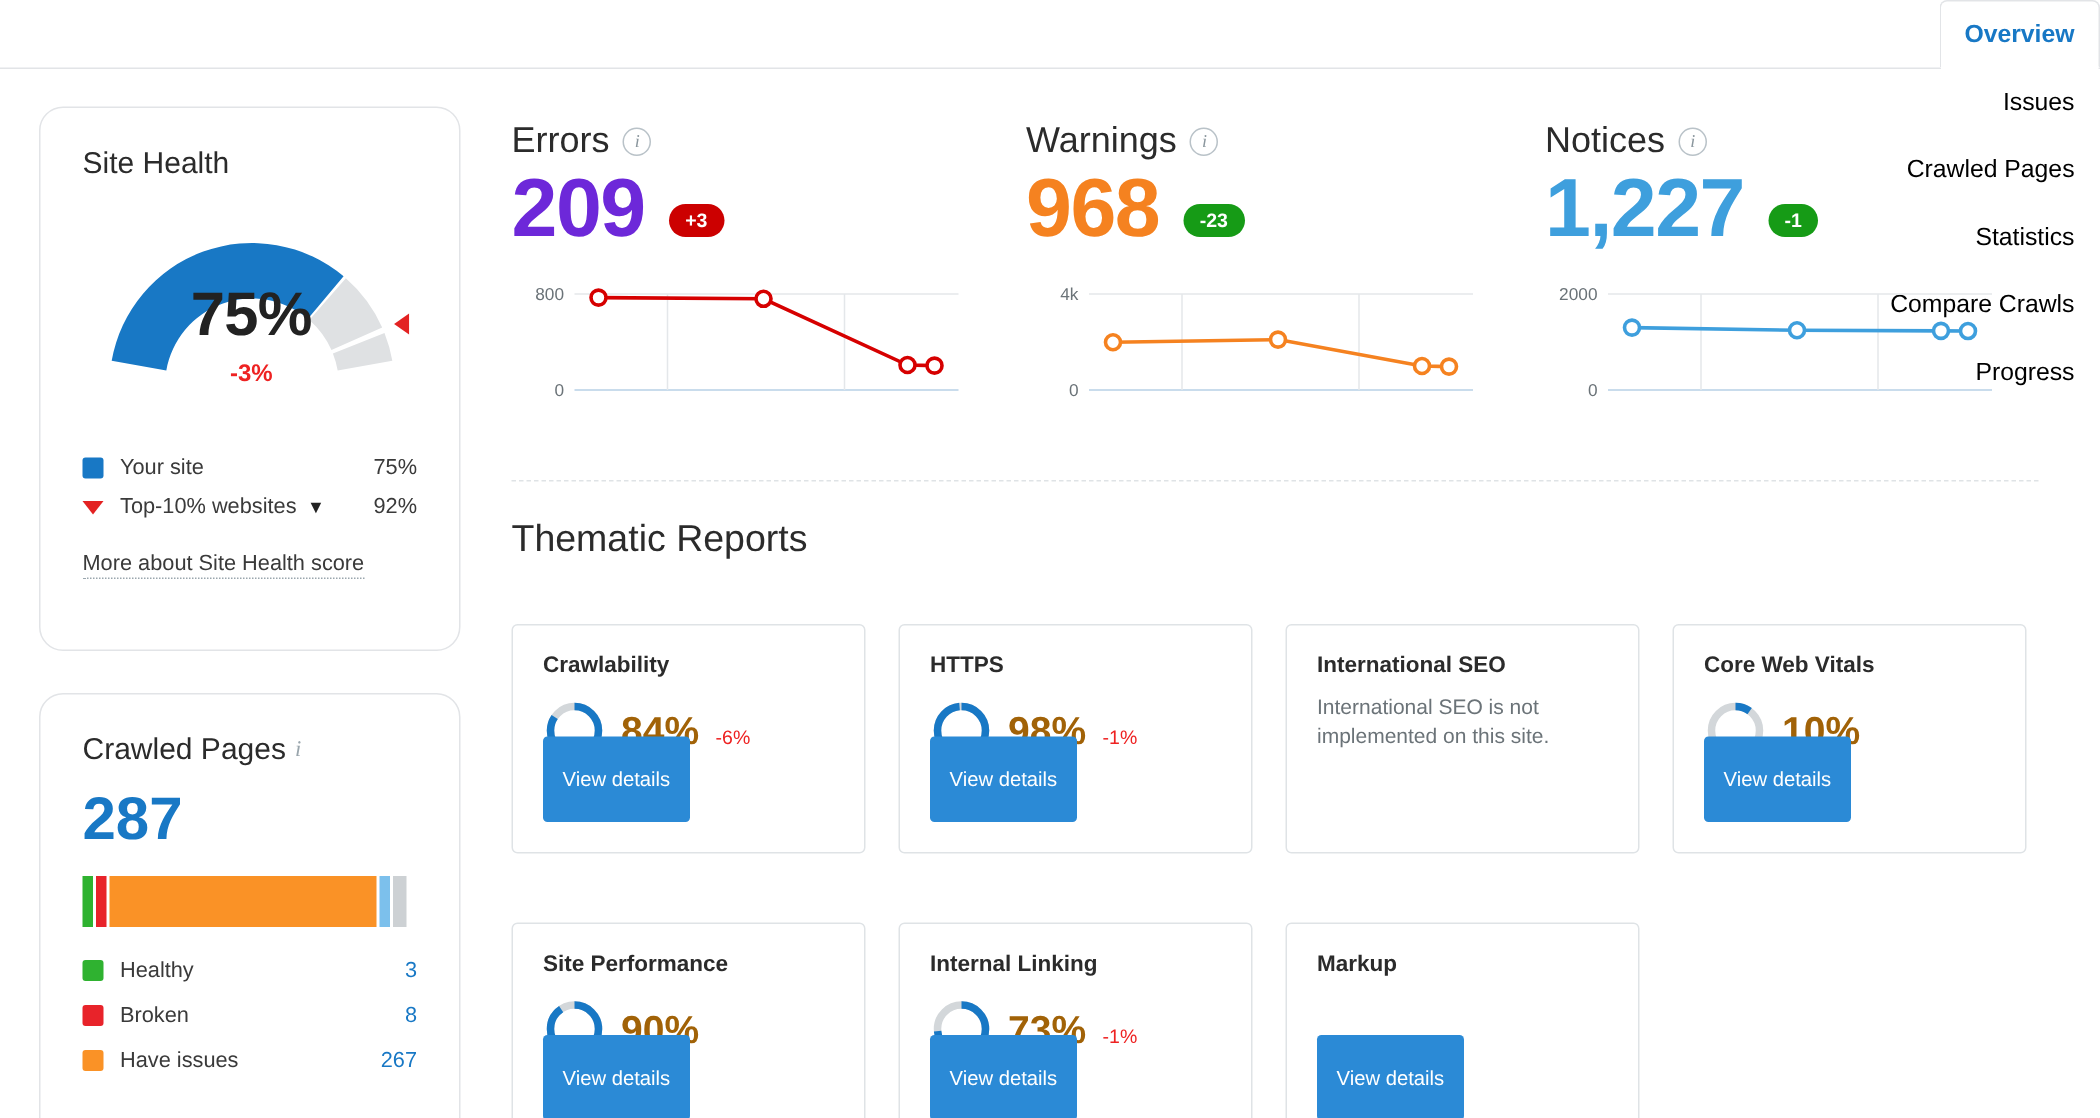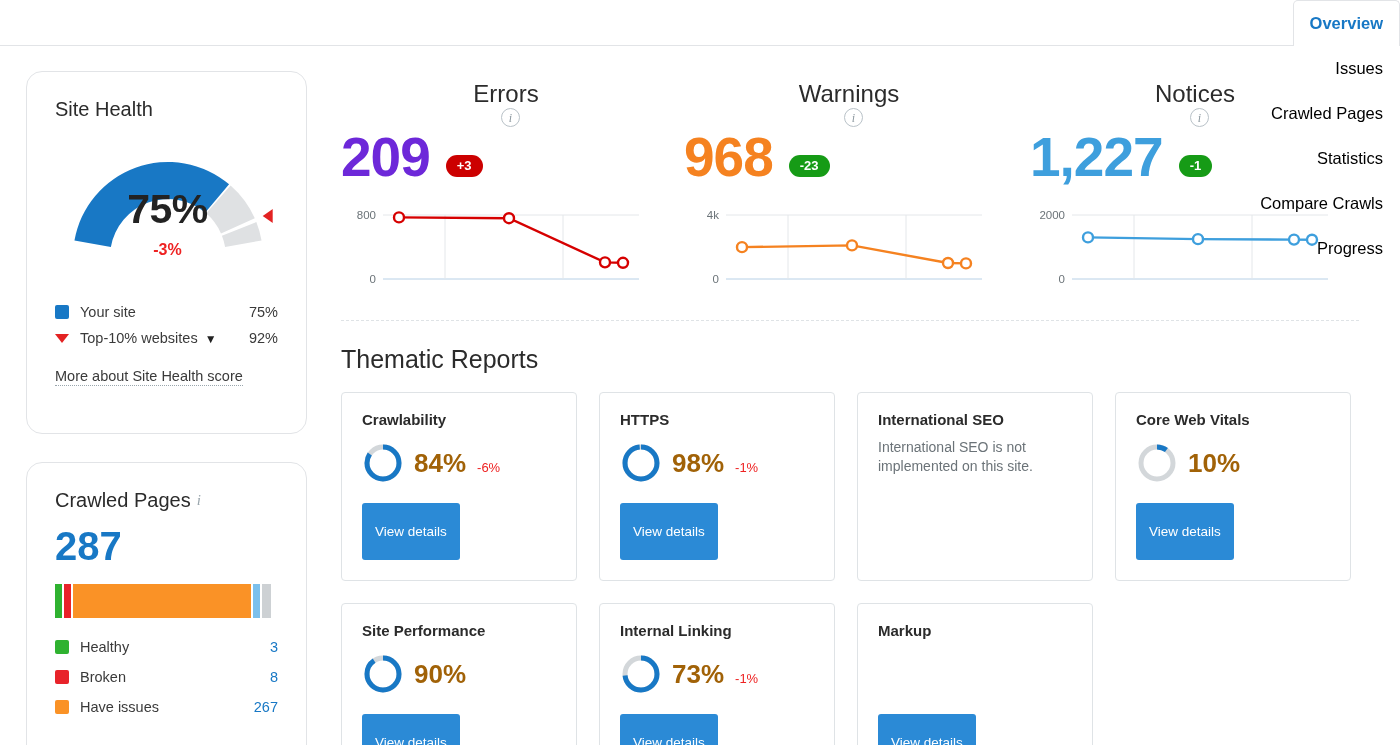--- a/index.html
+++ b/index.html
@@ -96,21 +96,21 @@
   .cp-sw { width: 14px; height: 14px; border-radius: 2px; margin-right: 11px; flex: none; }
   .cp-label { flex: 1; }
   .cp-val { color: #1878c5; font-size: 14.5px; }
 
   
   .kpi { position: absolute; top: 80px; }
   #kpi-errors   { left: 341px; width: 330px; }
   #kpi-warnings { left: 684px; width: 330px; }
   #kpi-notices  { left: 1030px; width: 330px; }
 
-  .kpi-head { font-size: 24px; color: #2b2b2b; display: flex; align-items: center; flex-direction: column; }
+  .kpi-head { font-size: 24px; color: #2b2b2b; display: flex; align-items: center; }
   .info-circle {
     display: inline-flex; align-items: center; justify-content: center;
     width: 19px; height: 19px; border-radius: 50%;
     border: 1.4px solid #b9c2c8; margin-left: 9px;
     font-family: "Liberation Serif", serif; font-style: italic;
     font-size: 12px; color: #8b979e; line-height: 1;
   }
   .kpi-num-row { display: flex; align-items: center; margin-top: 2px; }
   .kpi-num { font-size: 55px; font-weight: 700; line-height: 1.05; letter-spacing: -1px; }
   .kpi-badge {
@@ -130,21 +130,21 @@
     position: absolute; left: 341px; top: 345px;
     font-size: 25px; color: #2b2b2b; font-weight: 400;
   }
   #thematic-grid {
     position: absolute; left: 341px; top: 392px;
     width: 1019px;
     display: grid; grid-template-columns: repeat(4, 236px); gap: 22px;
   }
   .tcard {
     border: 1px solid #dfe3e6; border-radius: 4px; background: #fff;
-    height: 189px; padding: 18px 20px 0 20px; position: relative;
+    height: 153px; padding: 18px 20px 0 20px; position: relative; margin-top: 24px;
   }
   .tcard-title { font-size: 15px; font-weight: 700; color: #2b2b2b; }
   .tcard-note { font-size: 14px; color: #6b7378; line-height: 1.35; margin-top: 10px; }
   .tcard-mid { display: flex; align-items: center; margin-top: 14px; height: 42px; }
   .ring { flex: none; margin-right: 10px; }
   .tcard-pct { font-size: 26px; font-weight: 700; color: #a16207; }
   .tcard-delta { font-size: 13px; color: #ee2222; margin-left: 11px; margin-top: 8px; }
   .btn-view {
     position: absolute; left: 20px; bottom: 20px;
     background: #2b8ad6; color: #fff; border: none; border-radius: 3px;

